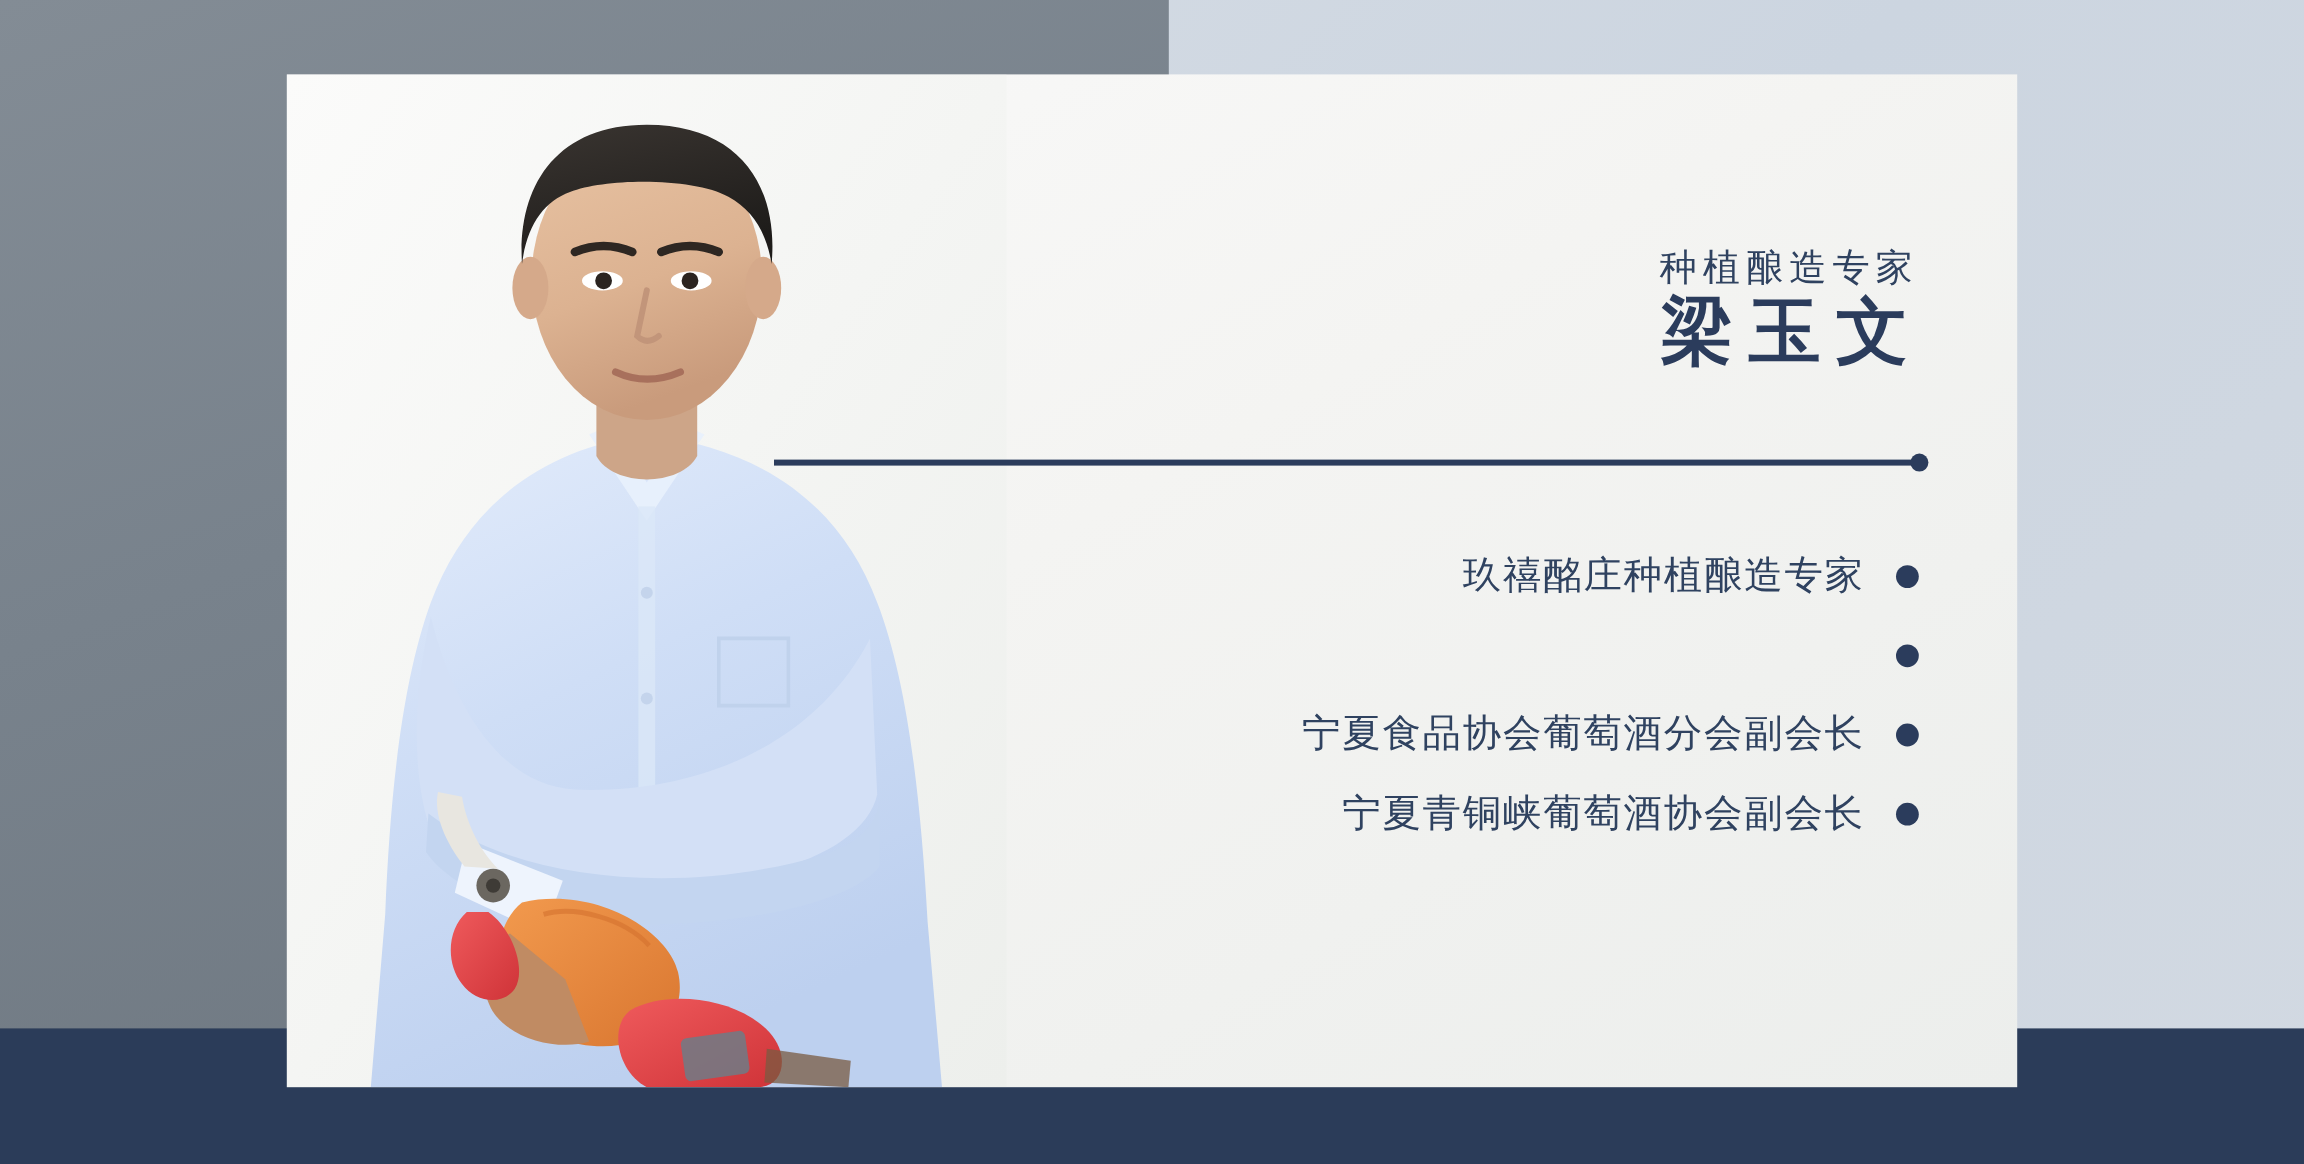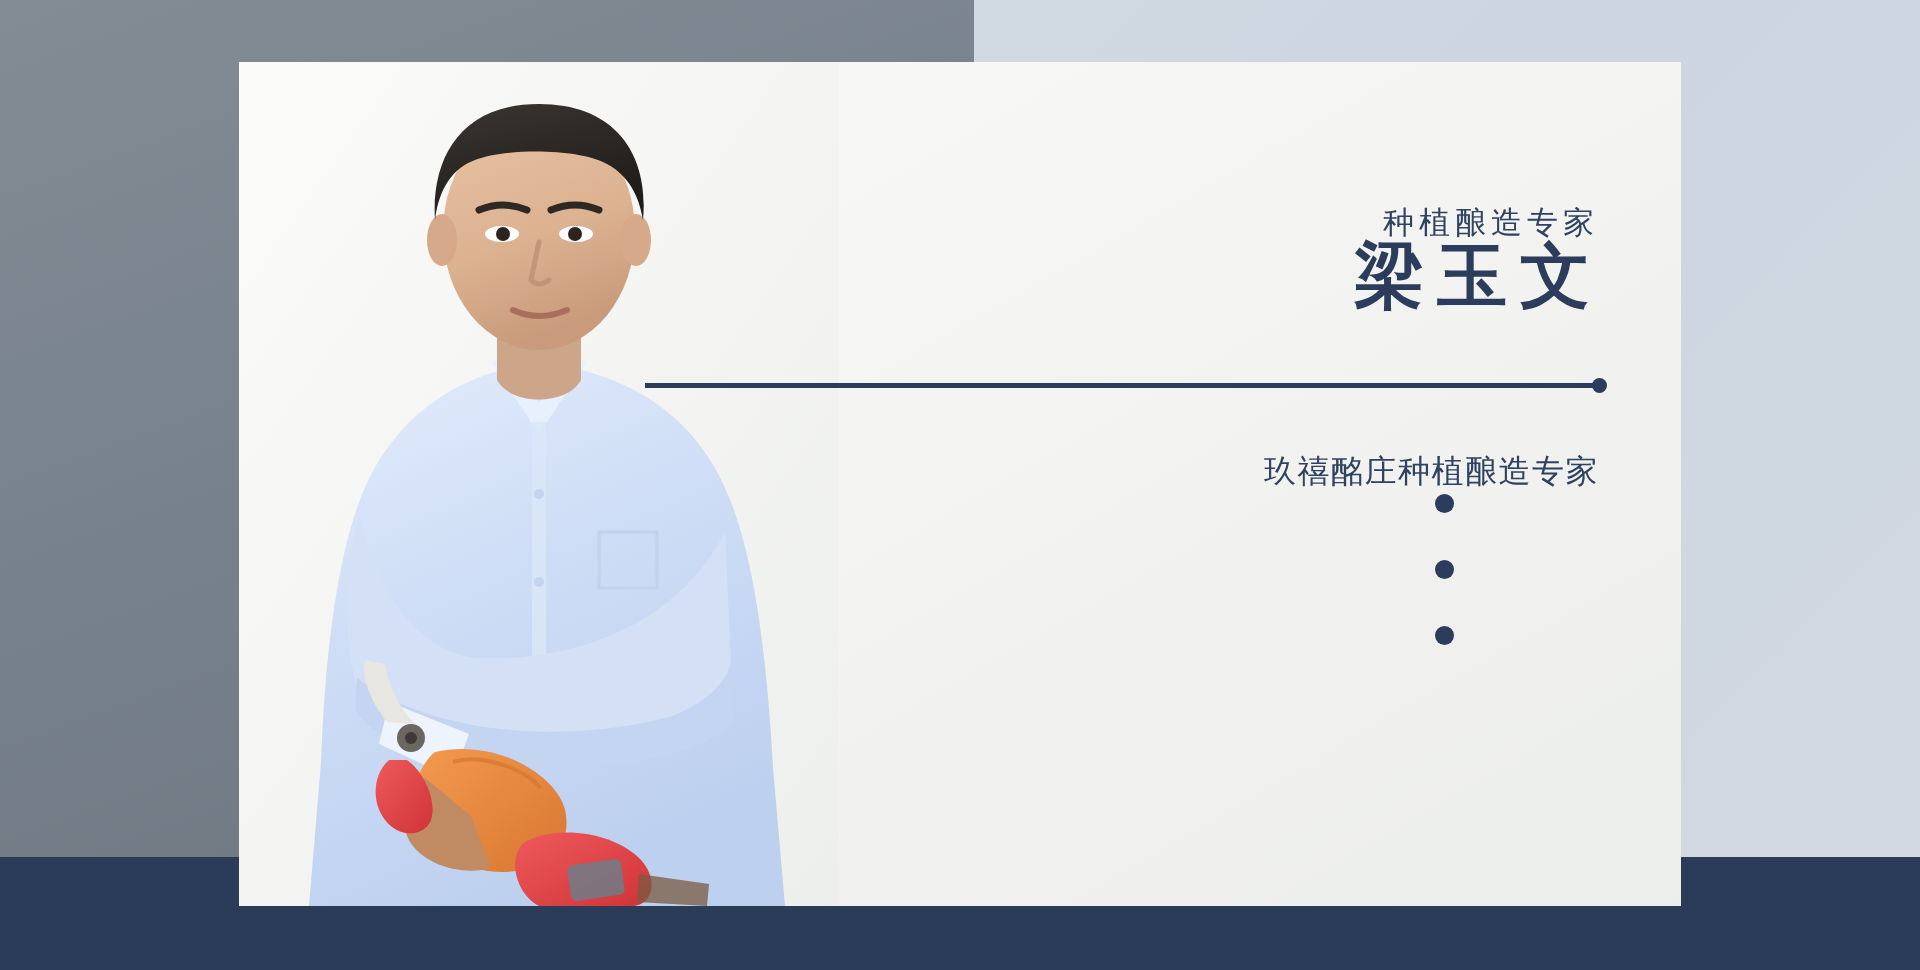--- a/index.html
+++ b/index.html
@@ -80,22 +80,22 @@
     letter-spacing: 5px;
     color: #2f4260;
     font-weight: 500;
     white-space: nowrap;
   }
 
   .person-name {
     position: absolute;
     right: -4px;
     top: 183px;
-    font-family: Liberation Mono, monospace;
-    font-size: 70px;
+    font-family: Liberation Sans, sans-serif;
+    font-size: 60px;
     line-height: 1.06;
     letter-spacing: 13px;
     color: #2b3c5c;
     font-weight: 700;
     white-space: nowrap;
   }
 
   .rule {
     position: absolute;
     left: 406px;
@@ -121,21 +121,20 @@
     list-style: none;
     margin: 0;
     padding: 0;
   }
   .cred-item {
     display: flex;
     align-items: center;
     justify-content: flex-end;
     height: 66px;
     white-space: nowrap;
-    flex-direction: column;
   }
   .cred-text {
     font-size: 32px;
     letter-spacing: 1.5px;
     color: #2f4260;
     font-weight: 500;
   }
   .cred-bullet {
     display: inline-block;
     width: 19px;
@@ -263,20 +262,25 @@
 
       <ul class="cred-list">
         <li class="cred-item">
           <span class="cred-text">玖禧酩庄种植酿造专家</span>
           <span class="cred-bullet"></span>
         </li>
         <li class="cred-item">
           <span class="cred-bullet"></span>
         </li>
         <li class="cred-item">
+          <span class="cred-text">宁夏食品协会葡萄酒分会副会长</span>
+          <span class="cred-bullet"></span>
+        </li>
+        <li class="cred-item">
+          <span class="cred-text">宁夏青铜峡葡萄酒协会副会长</span>
           <span class="cred-bullet"></span>
         </li>
       </ul>
     </div>
 
     <div class="rule"></div>
     <div class="rule-dot"></div>
 
   </div>
 </div>

